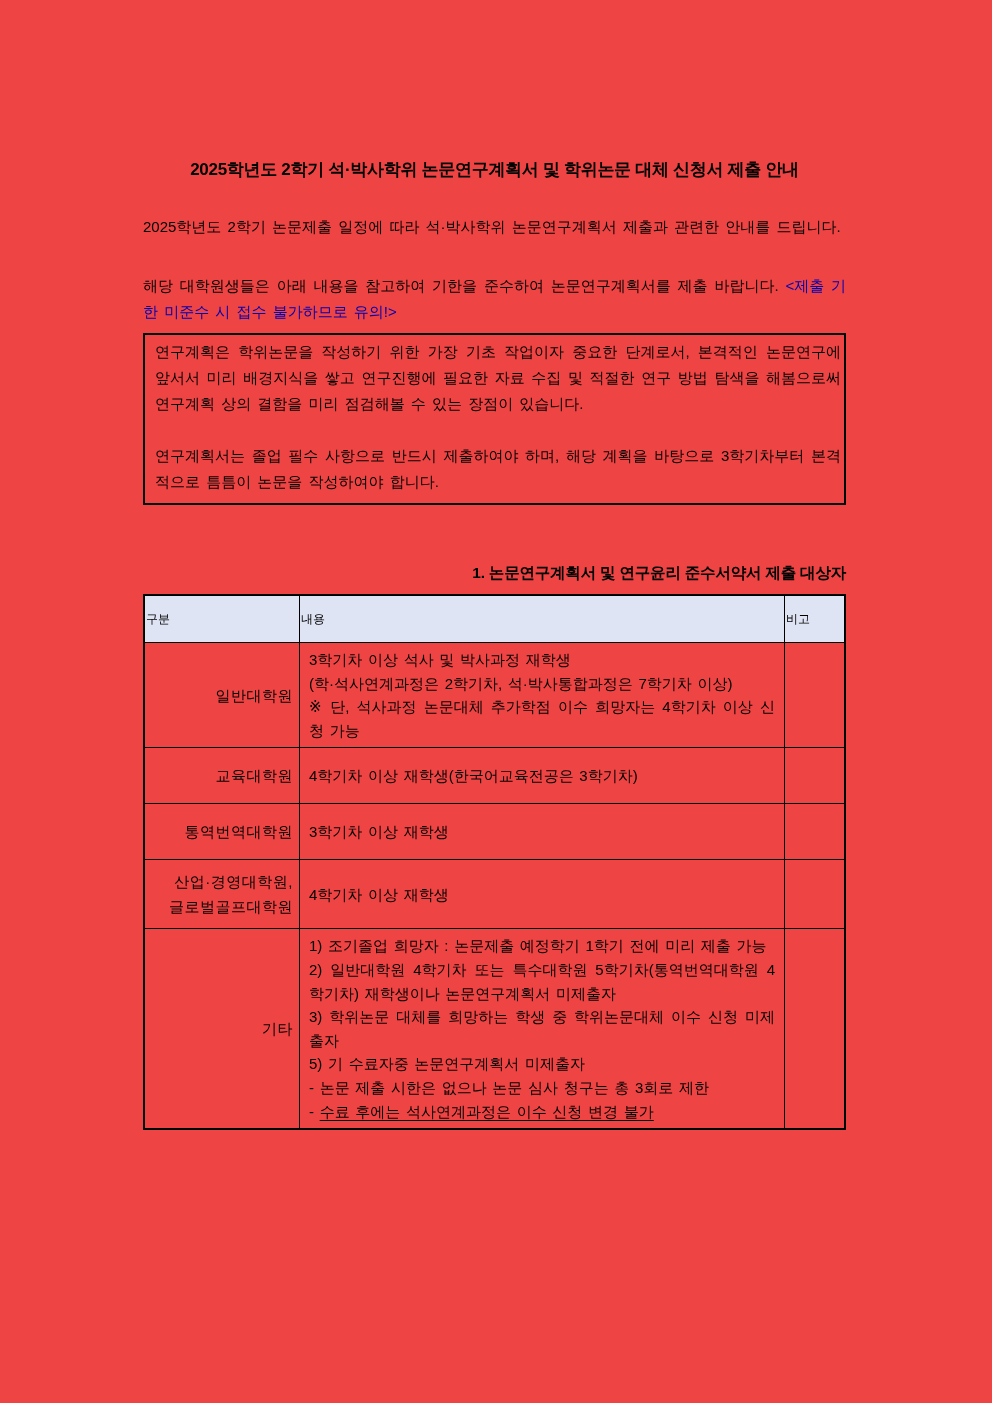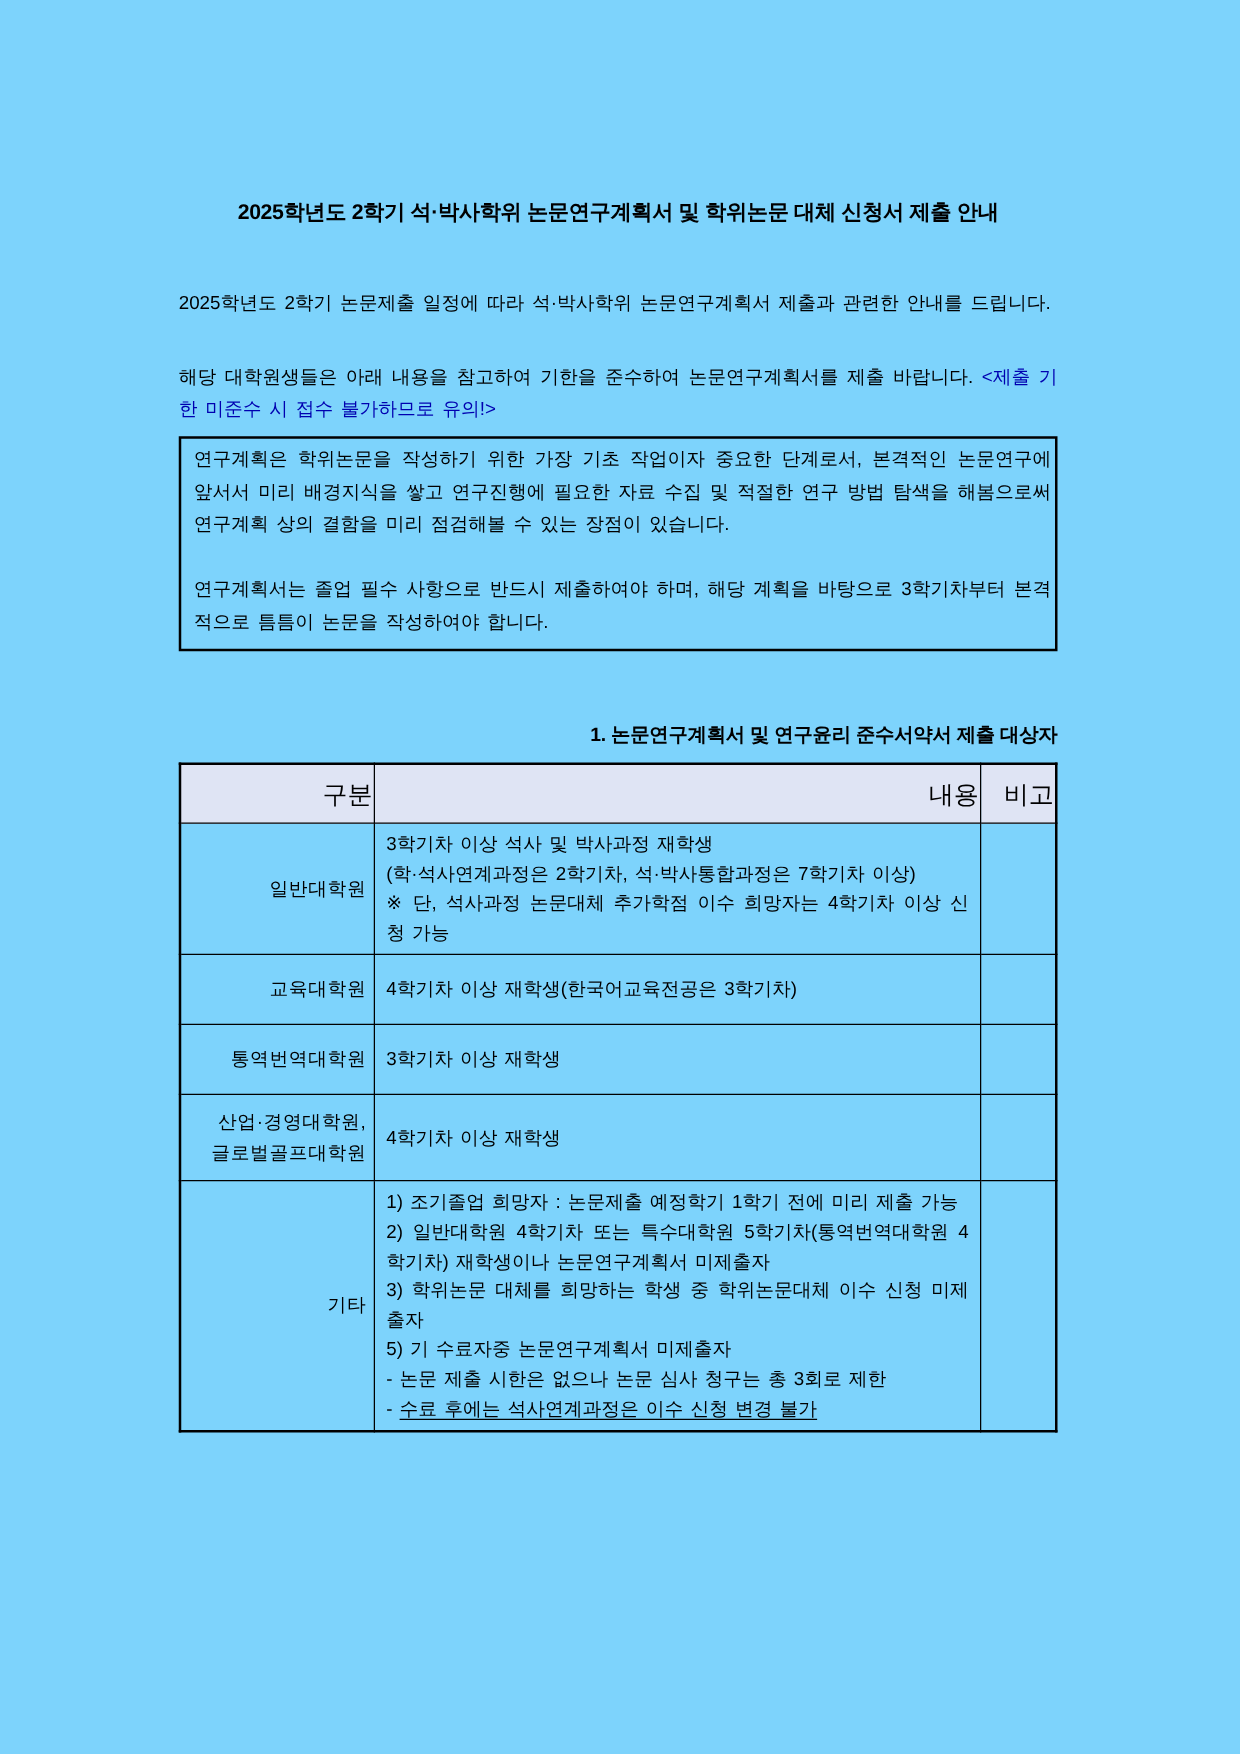--- a/index.html
+++ b/index.html
@@ -5,42 +5,42 @@
   :root {
     --accent: #0000B0;
     --hdrbg: #dfe4f4;
   }
   html, body { margin: 0; padding: 0; background: #ffffff; }
   .page {
     position: relative;
     box-sizing: border-box;
     width: 992px;
     height: 1403px;
-    background: #7dd3fc;
+    background: #ef4444;
     padding: 158px 146px 0 143px;
     font-family: "Liberation Sans", "DejaVu Sans", sans-serif;
     font-size: 15px;
     color: #000000;
     overflow: hidden;
   }
   .title {
     margin: 0;
     font-size: 17px;
     font-weight: bold;
     text-align: center;
     letter-spacing: -0.3px;
     line-height: 24px;
   }
   .body-par {
     margin: 0;
     text-align: justify;
     line-height: 26px;
     word-spacing: 2px;
   }
-  .par-intro { margin-top: 48px; }
+  .par-intro { margin-top: 32px; }
   .par-deadline { margin-top: 33px; }
   .warning { color: var(--accent); }
   .info-box {
     border: 2px solid #000;
     margin-top: 8px;
     padding: 4px 3px 8px 10px;
     line-height: 26px;
     text-align: justify;
     word-spacing: 2px;
   }
@@ -58,23 +58,23 @@
     border-collapse: collapse;
     width: 100%;
     table-layout: fixed;
     margin-top: 9px;
     border: 2px solid #000;
   }
   table.subm th, table.subm td { border: 1px solid #000; }
   table.subm th {
     background: var(--hdrbg);
     font-weight: normal;
-    font-size: 20px;
+    font-size: 12px;
     height: 44px;
-    text-align: right;
+    text-align: left;
     vertical-align: middle;
   }
   th.col-cat  { width: 152px; }
   th.col-note { width: 57px; }
   td.cat {
     text-align: right;
     vertical-align: middle;
     padding: 4px 6px;
     line-height: 25px;
     letter-spacing: 0.5px;

